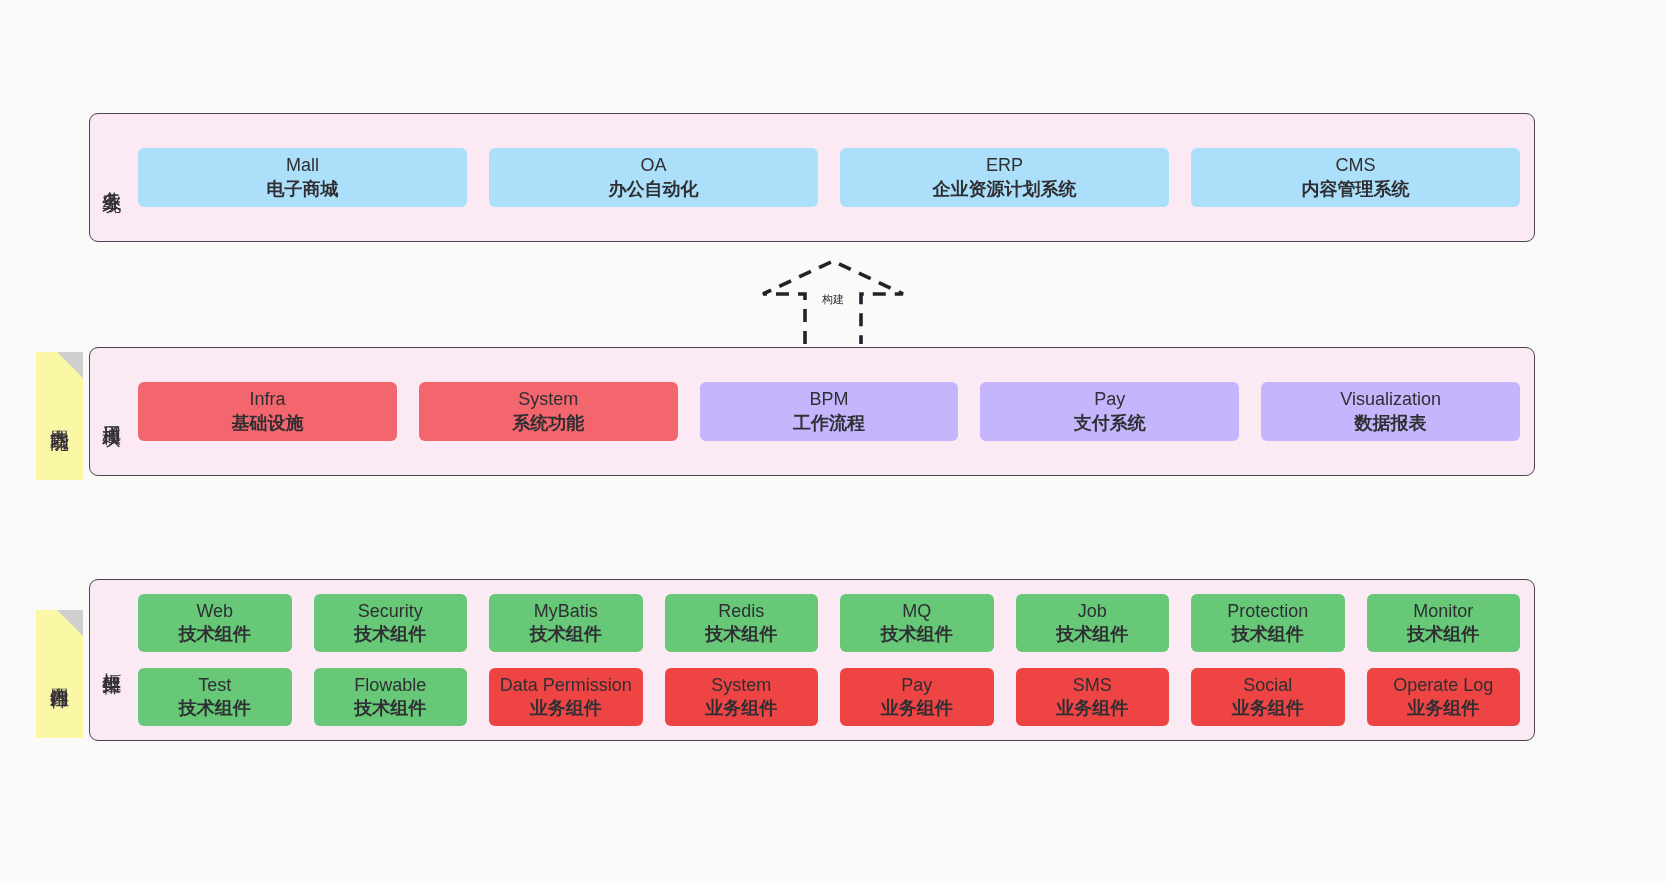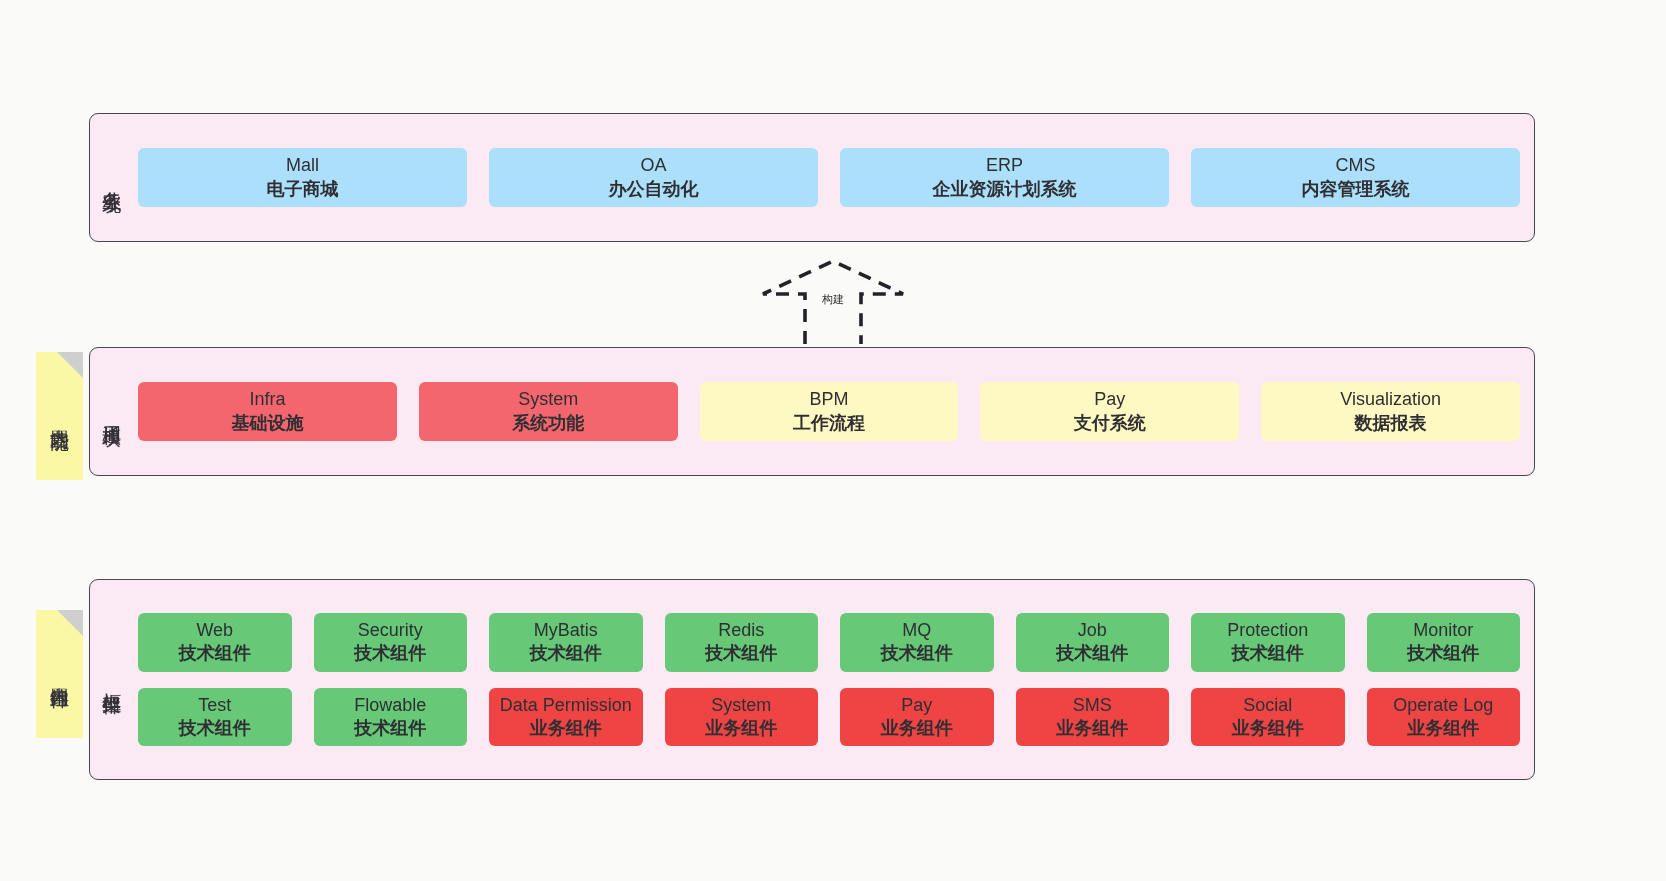--- a/index.html
+++ b/index.html
@@ -78,21 +78,21 @@
     box-sizing: border-box;
     padding: 6px 4px;
     user-select: none;
   }
   .cell .l1 { display:block; }
   .cell .l2 { display:block;font-weight:bold; }
 
   
   .c-blue        { background: #ace0fa; }
   .c-red         { background: #f4666d; }
-  .c-pink        { background: #fef9c3; }
+  .c-pink        { background: #c4b5fd; }
   .c-green       { background: #67c878; }
   .c-greenlight  { background: #ef4444; }
 
   
   .note {
     position: absolute;
     background: #fbf8a5;
     font-size: 19px;
     line-height: 1.16;
     letter-spacing: 1px;
@@ -198,21 +198,21 @@
       </div>
     </div>
   </div>
 
 
   <div class="note" style="left:36px; top:610px; width:47px; height:128px;">
     <span class="fold"></span>
     <span>内置组件</span>
   </div>
 
-  <div class="layer" style="left:89px; top:579px; width:1446px; height:201px;">
+  <div class="layer" style="left:89px; top:579px; width:1446px; height:162px;">
     <div class="layer-title">框架组件</div>
     <div class="layer-body">
 
       <div class="row">
         <div class="cell c-green">
           <span class="l1">Web</span>
           <span class="l2">技术组件</span>
         </div>
         <div class="cell c-green">
           <span class="l1">Security</span>

